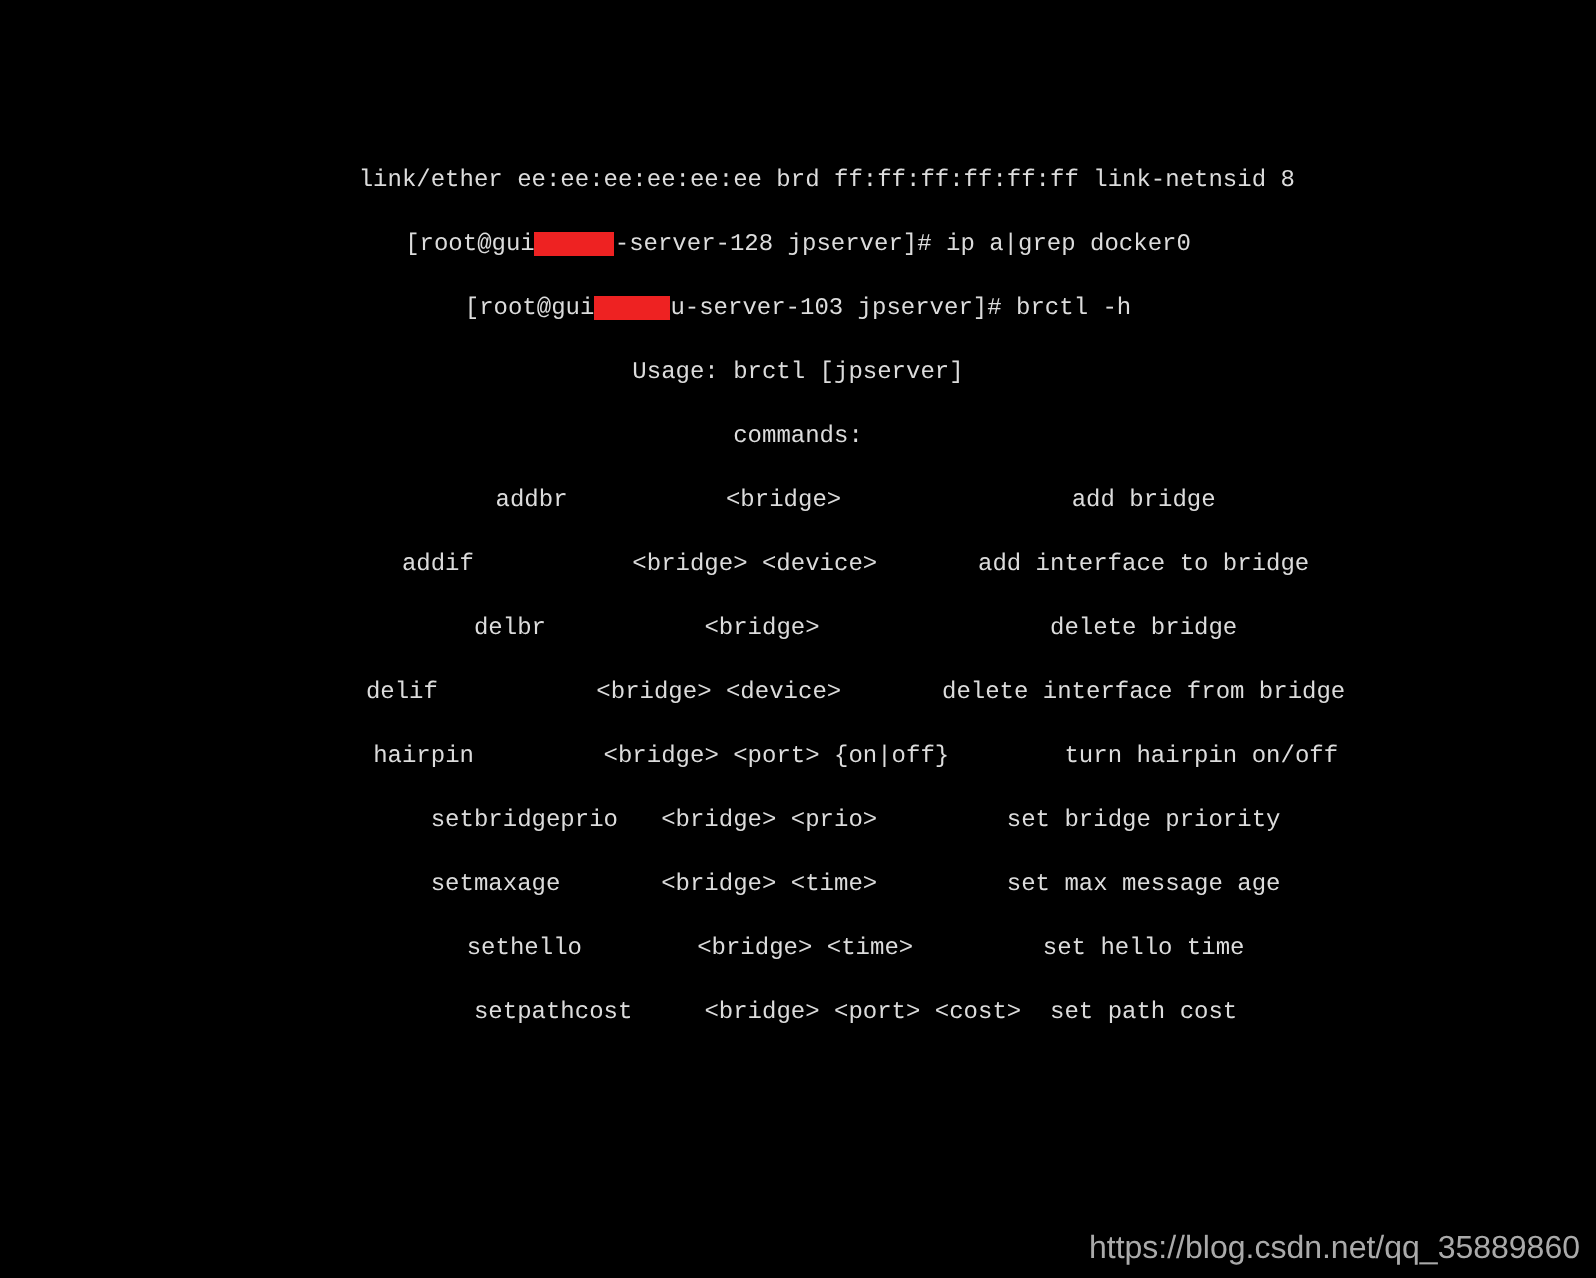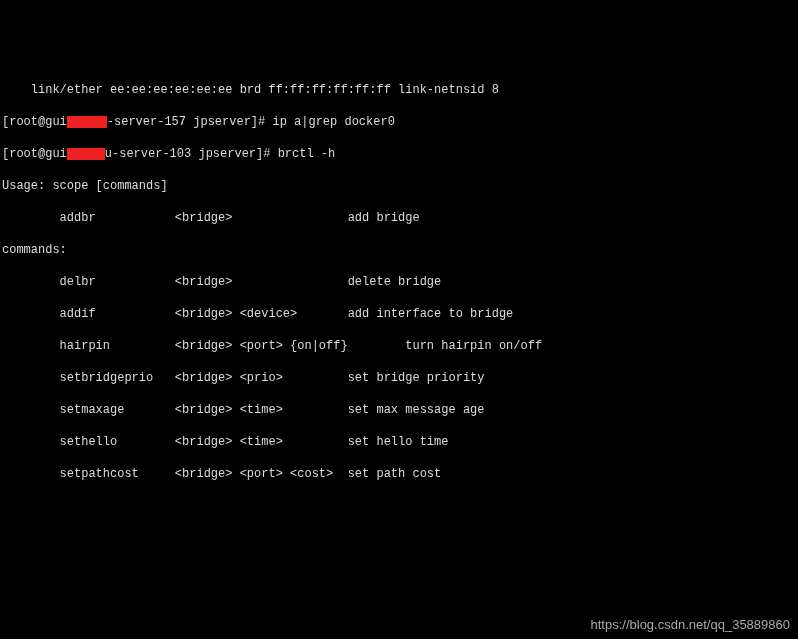--- a/index.html
+++ b/index.html
@@ -12,53 +12,55 @@
       line-height: 16px;
       width: 798px;
       height: 639px;
       box-sizing: border-box;
       overflow: hidden;
       white-space: pre;
       position: relative;
     }
     .line {
       white-space: pre;
+      text-align: center;
     }
     .redacted {
       background-color: #ee2222;
       color: #ee2222;
       display: inline-block;
       height: 12px;
       vertical-align: middle;
     }
     .redact-a { width: 40px; }
     .redact-b { width: 38px; }
     .watermark {
       position: absolute;
       right: 8px;
       bottom: 6px;
       color: #aaaaaa;
-      font-size: 13px;
+      font-size: 16px;
       font-family: Arial, sans-serif;
     }
   </style>
 </head>
 <body>
 
 
 
 <div>
 <div class="line">    link/ether ee:ee:ee:ee:ee:ee brd ff:ff:ff:ff:ff:ff link-netnsid 8</div>
-<div class="line"><span>[root@gui</span><span class="redacted redact-a"></span><span>-server-157 jpserver]# ip a|grep docker0</span></div>
+<div class="line"><span>[root@gui</span><span class="redacted redact-a"></span><span>-server-128 jpserver]# ip a|grep docker0</span></div>
 <div class="line"><span>[root@gui</span><span class="redacted redact-b"></span><span>u-server-103 jpserver]# brctl -h</span></div>
-<div class="line">Usage: scope [commands]</div>
+<div class="line">Usage: brctl [jpserver]</div>
+<div class="line">commands:</div>
 <div class="line">        addbr           &lt;bridge&gt;                add bridge</div>
-<div class="line">commands:</div>
+<div class="line">        addif           &lt;bridge&gt; &lt;device&gt;       add interface to bridge</div>
 <div class="line">        delbr           &lt;bridge&gt;                delete bridge</div>
-<div class="line">        addif           &lt;bridge&gt; &lt;device&gt;       add interface to bridge</div>
+<div class="line">        delif           &lt;bridge&gt; &lt;device&gt;       delete interface from bridge</div>
 <div class="line">        hairpin         &lt;bridge&gt; &lt;port&gt; {on|off}        turn hairpin on/off</div>
 <div class="line">        setbridgeprio   &lt;bridge&gt; &lt;prio&gt;         set bridge priority</div>
 <div class="line">        setmaxage       &lt;bridge&gt; &lt;time&gt;         set max message age</div>
 <div class="line">        sethello        &lt;bridge&gt; &lt;time&gt;         set hello time</div>
 <div class="line">        setpathcost     &lt;bridge&gt; &lt;port&gt; &lt;cost&gt;  set path cost</div>
 
 
 
 
 

